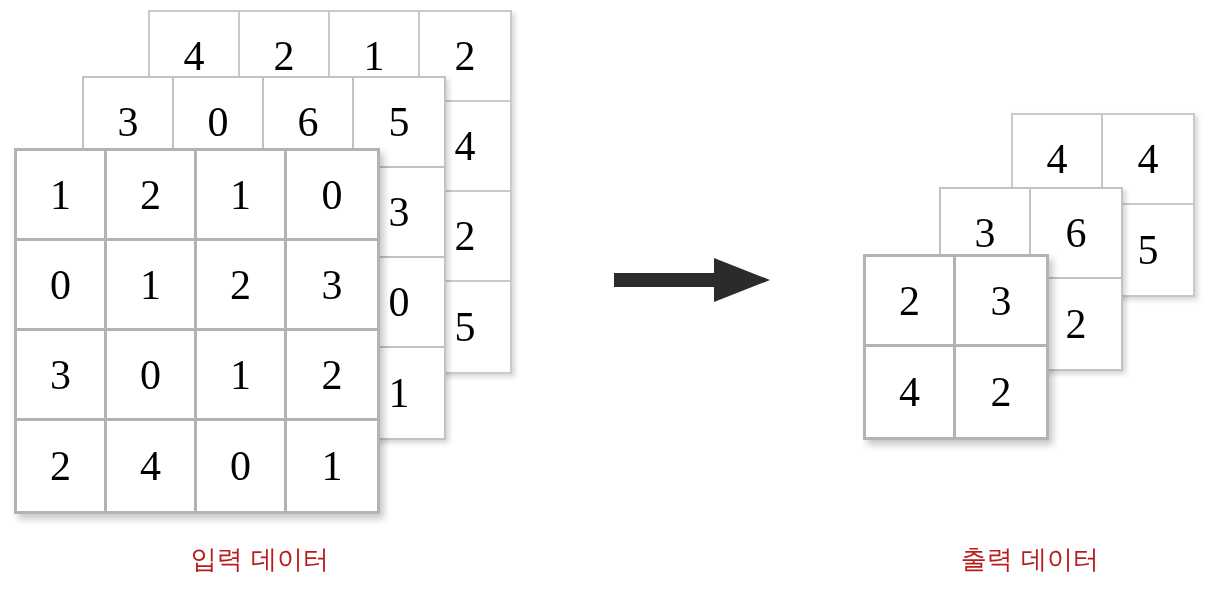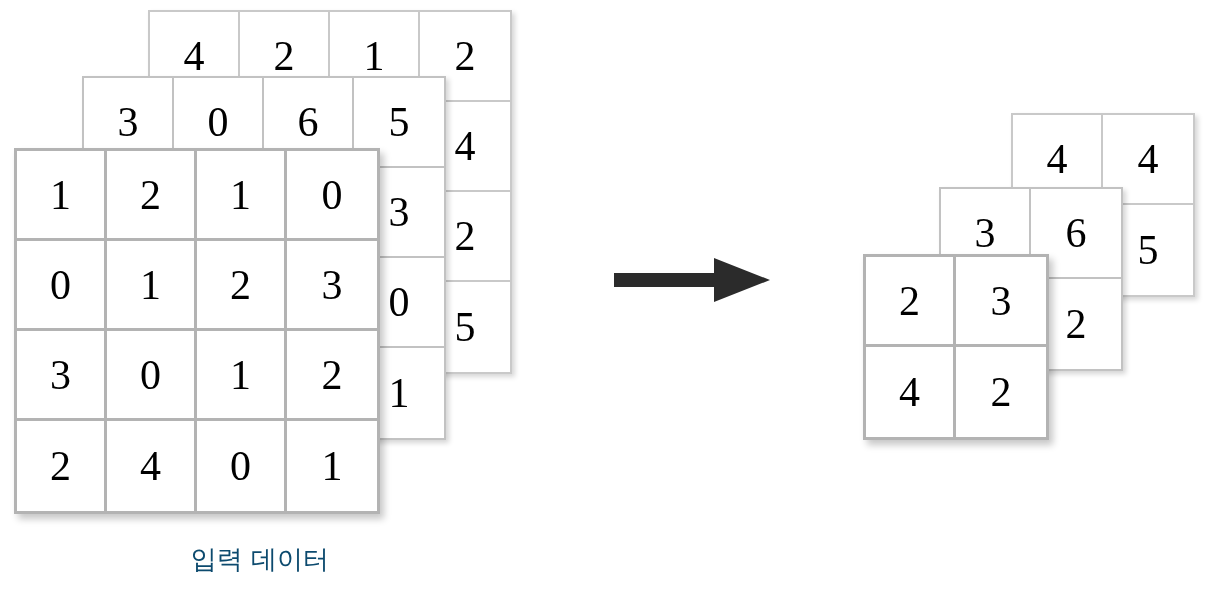--- a/index.html
+++ b/index.html
@@ -99,21 +99,21 @@
     height: 56px;
   }
   #arrow svg { display: block; width: 100%; height: 100%; }
 
   
   .caption {
     position: absolute;
     text-align: center;
     font-family: "DejaVu Sans", "Liberation Sans", sans-serif;
     font-size: 26px;
-    color: #0c4a6e;
+    color: #b91c1c;
     white-space: nowrap;
   }
   #caption-input  { left: 0px;   top: 542px; width: 520px; }
   #caption-output { left: 880px; top: 542px; width: 300px; }
 </style>
 </head>
 <body>
 
 <div class="stage">
 
@@ -195,14 +195,15 @@
       </div>
     <div class="slice front" id="output-front">
         <div class="cell">2</div>
         <div class="cell last-col">3</div>
         <div class="cell last-row">4</div>
         <div class="cell last-col last-row">2</div>
       </div>
   </div>
 
   <div class="caption" id="caption-input">입력 데이터</div>
+  <div class="caption" id="caption-output">출력 데이터</div>
 
 </div>
 
 </body></html>

